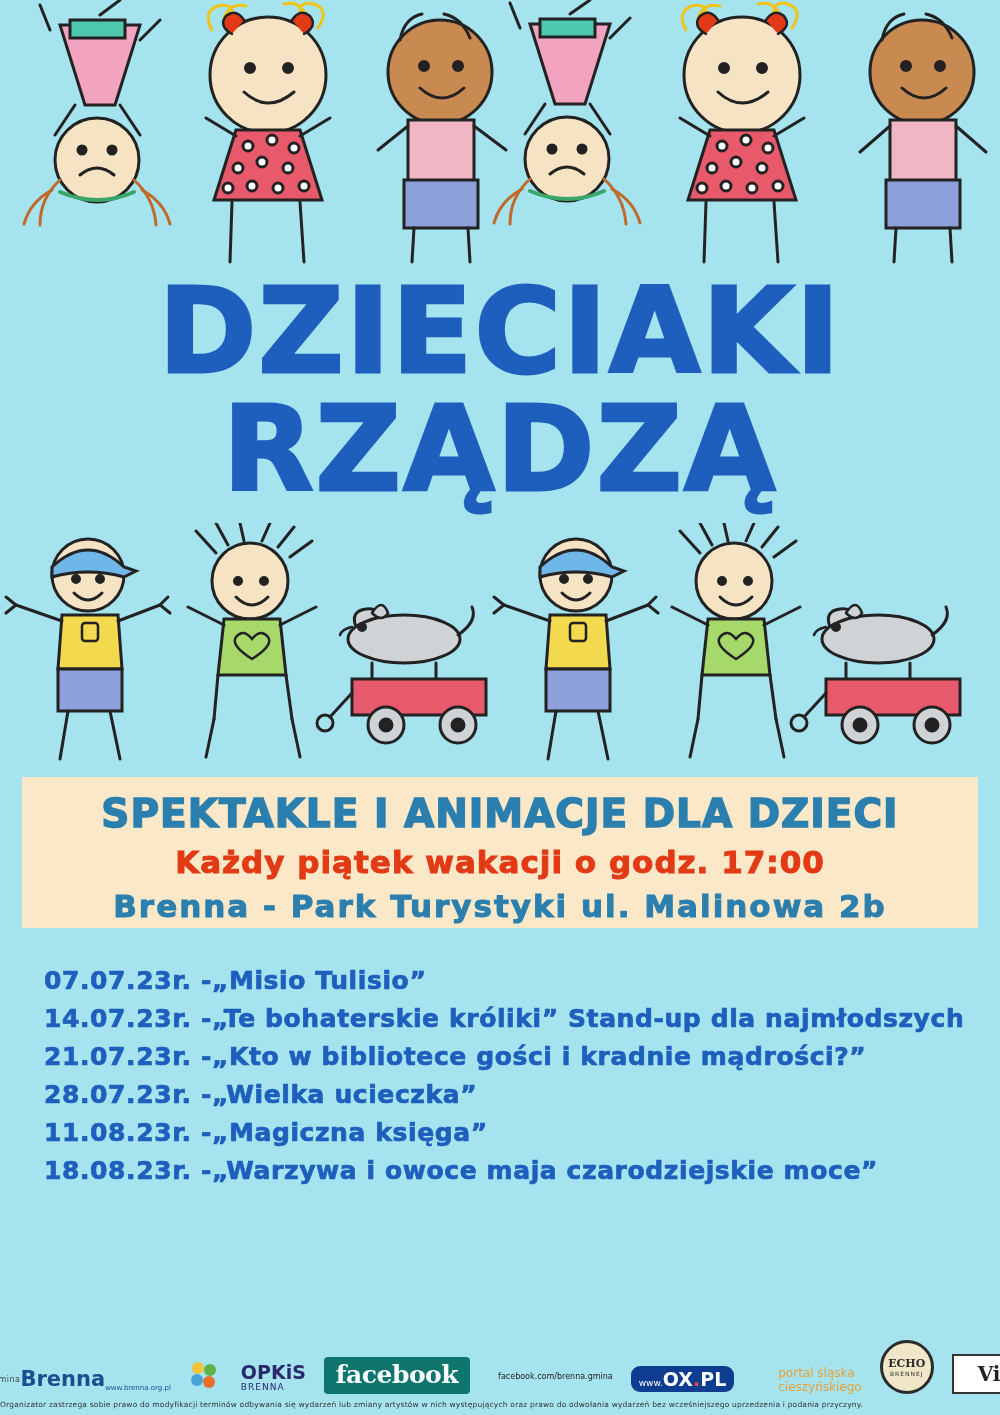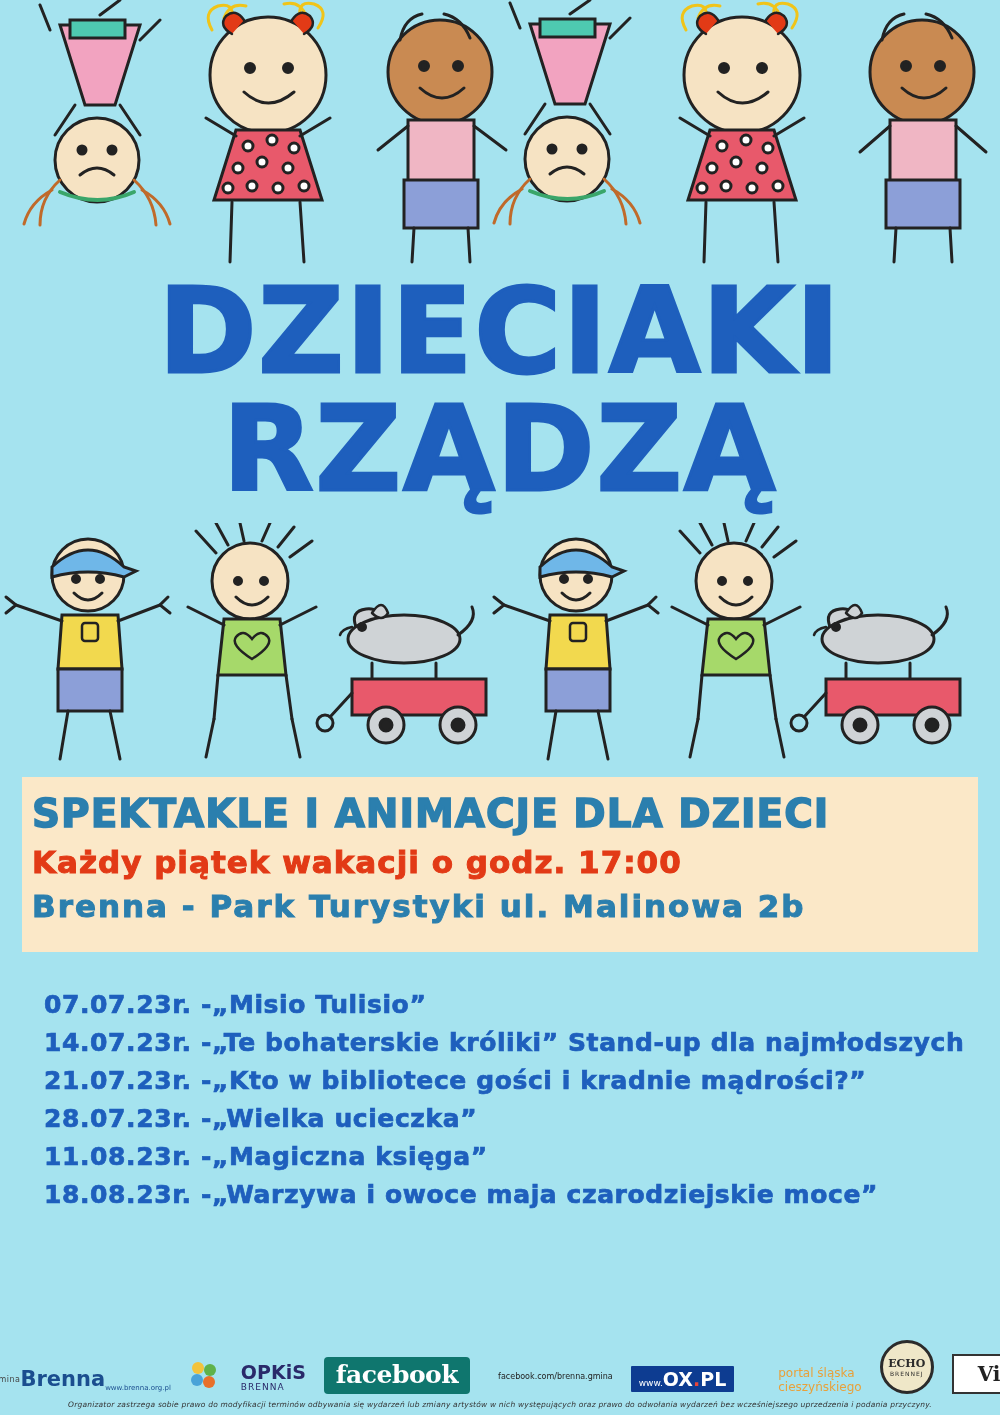--- a/index.html
+++ b/index.html
@@ -41,21 +41,22 @@
     position: relative;
     width: 1000px;
     height: 240px;
     margin-top: 18px;
   }
 
   
   .banner {
     margin: 14px 22px 0 22px;
     background: #fbe8c8;
-    padding: 14px 10px 28px 10px;
+    padding: 14px 10px 4px 10px;
+    text-align: center;
   }
   .banner-h {
     font-size: 39px;
     font-weight: bold;
     color: #2b7fae;
     letter-spacing: 1px;
     font-family: "DejaVu Sans", sans-serif;
     -webkit-text-stroke: 1.5px #2b7fae;
   }
   .banner-sub {
@@ -120,21 +121,21 @@
     font-family: "DejaVu Serif", serif;
     padding: 3px 12px 5px 12px;
     border-radius: 4px;
     letter-spacing: -0.5px;
   }
   .fb-url { font-size: 8px; color: #222; margin-top: 2px; padding-left: 28px; }
 
   .ox-box {
     background: #0d3c91;
     padding: 4px 8px 3px 8px;
-    border-radius: 1px;
+    border-radius: 9px;
     display: flex;
     align-items: baseline;
     gap: 0;
   }
   .ox-www { color: #fff; font-size: 9px; }
   .ox-main { color: #fff; font-size: 19px; font-weight: bold; line-height: 1; }
   .ox-dot { color: #e8463a; }
   .ox-sub { font-size: 12px; color: #e8a13a; margin-top: 2px; padding-left: 44px; }
 
   .echo-circle {
@@ -151,26 +152,25 @@
     background: #fff;
     padding: 6px 24px;
     font-size: 20px;
     font-weight: bold;
     color: #222;
     font-family: "DejaVu Serif", serif;
   }
   .vifi-pl { color: #1b6fc4; font-size: 14px; }
 
   .disclaimer {
-    text-align: center;
+    text-align: left;
     font-size: 7.5px;
     color: #333;
     margin-top: 6px;
     letter-spacing: 0.2px;
-    font-style: italic;
   }
 </style>
 </head>
 <body>
 
 <div class="kids-row">
   <svg width="1000" height="265" viewBox="0 0 1000 265">
     <g stroke="#222" stroke-width="3" fill="none" stroke-linecap="round">
 
       <g>

